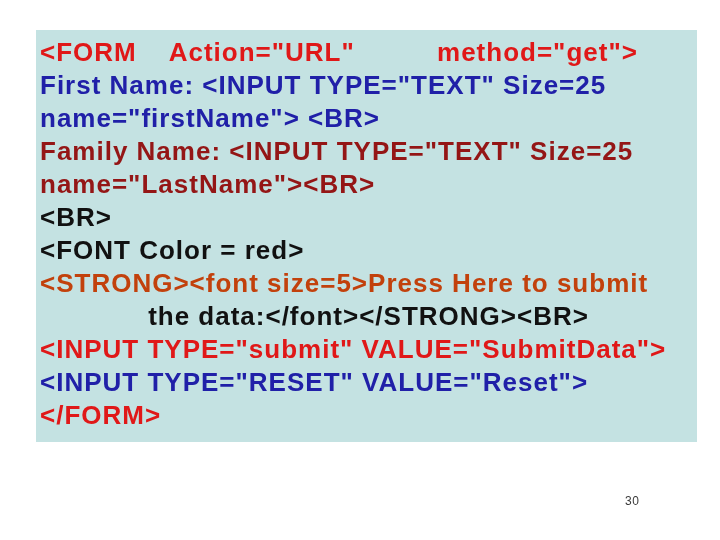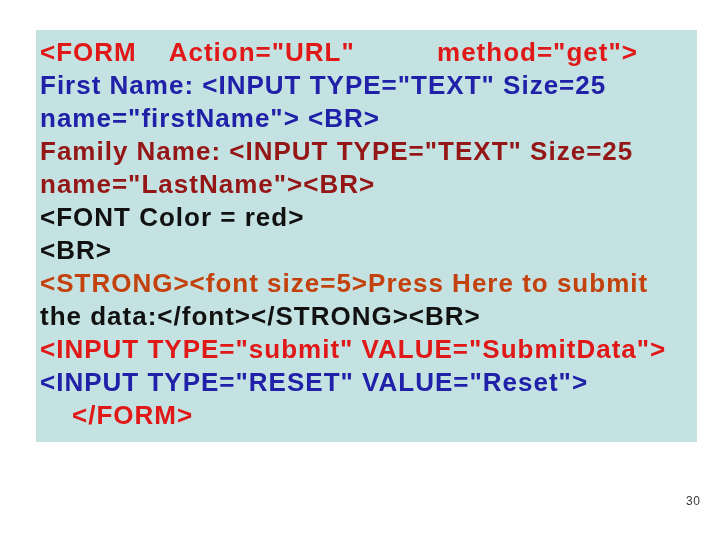--- a/index.html
+++ b/index.html
@@ -26,40 +26,40 @@
   }
   .code-line {
     font-size: 26px;
     font-weight: bold;
     line-height: 33px;
     letter-spacing: 1px;
     white-space: pre;
   }
   .page-number {
     position: absolute;
-    left: 686px;
+    left: 625px;
     top: 494px;
     font-size: 12px;
     line-height: 14px;
     color: #3a3a3a;
     letter-spacing: 0.5px;
   }
 </style>
 </head>
 <body>
 
 <div class="slide" style="background: rgb(255, 255, 255);">
   <div class="code-box" id="code-box" style="background: rgb(196, 226, 226);">
       <div class="code-line" style="color: rgb(224, 24, 24);">&lt;FORM    Action="URL"          method="get"&gt;</div>
       <div class="code-line" style="color: rgb(32, 32, 168);">First Name: &lt;INPUT TYPE="TEXT" Size=25</div>
       <div class="code-line" style="color: rgb(32, 32, 168);">name="firstName"&gt; &lt;BR&gt;</div>
       <div class="code-line" style="color: rgb(148, 22, 22);">Family Name: &lt;INPUT TYPE="TEXT" Size=25</div>
       <div class="code-line" style="color: rgb(148, 22, 22);">name="LastName"&gt;&lt;BR&gt;</div>
+      <div class="code-line" style="color: rgb(17, 17, 17);">&lt;BR&gt;</div>
       <div class="code-line" style="color: rgb(17, 17, 17);">&lt;FONT Color = red&gt;</div>
-      <div class="code-line" style="color: rgb(17, 17, 17);">&lt;BR&gt;</div>
       <div class="code-line" style="color: #c2410c;">&lt;STRONG&gt;&lt;font size=5&gt;Press Here to submit</div>
-      <div class="code-line" style="color: rgb(17, 17, 17);">the data:&lt;/font&gt;&lt;/STRONG&gt;&lt;BR&gt;</div>
+      <div class="code-line" style="color: rgb(17, 17, 17); text-align: center;">the data:&lt;/font&gt;&lt;/STRONG&gt;&lt;BR&gt;</div>
       <div class="code-line" style="color: rgb(224, 24, 24);">&lt;INPUT TYPE="submit" VALUE="SubmitData"&gt;</div>
       <div class="code-line" style="color: rgb(32, 32, 168);">&lt;INPUT TYPE="RESET" VALUE="Reset"&gt;</div>
-      <div class="code-line" style="color: rgb(224, 24, 24); margin-left: 32px;">&lt;/FORM&gt;</div>
+      <div class="code-line" style="color: rgb(224, 24, 24);">&lt;/FORM&gt;</div>
     </div>
   <div class="page-number">30</div>
 </div>
 
 </body></html>

